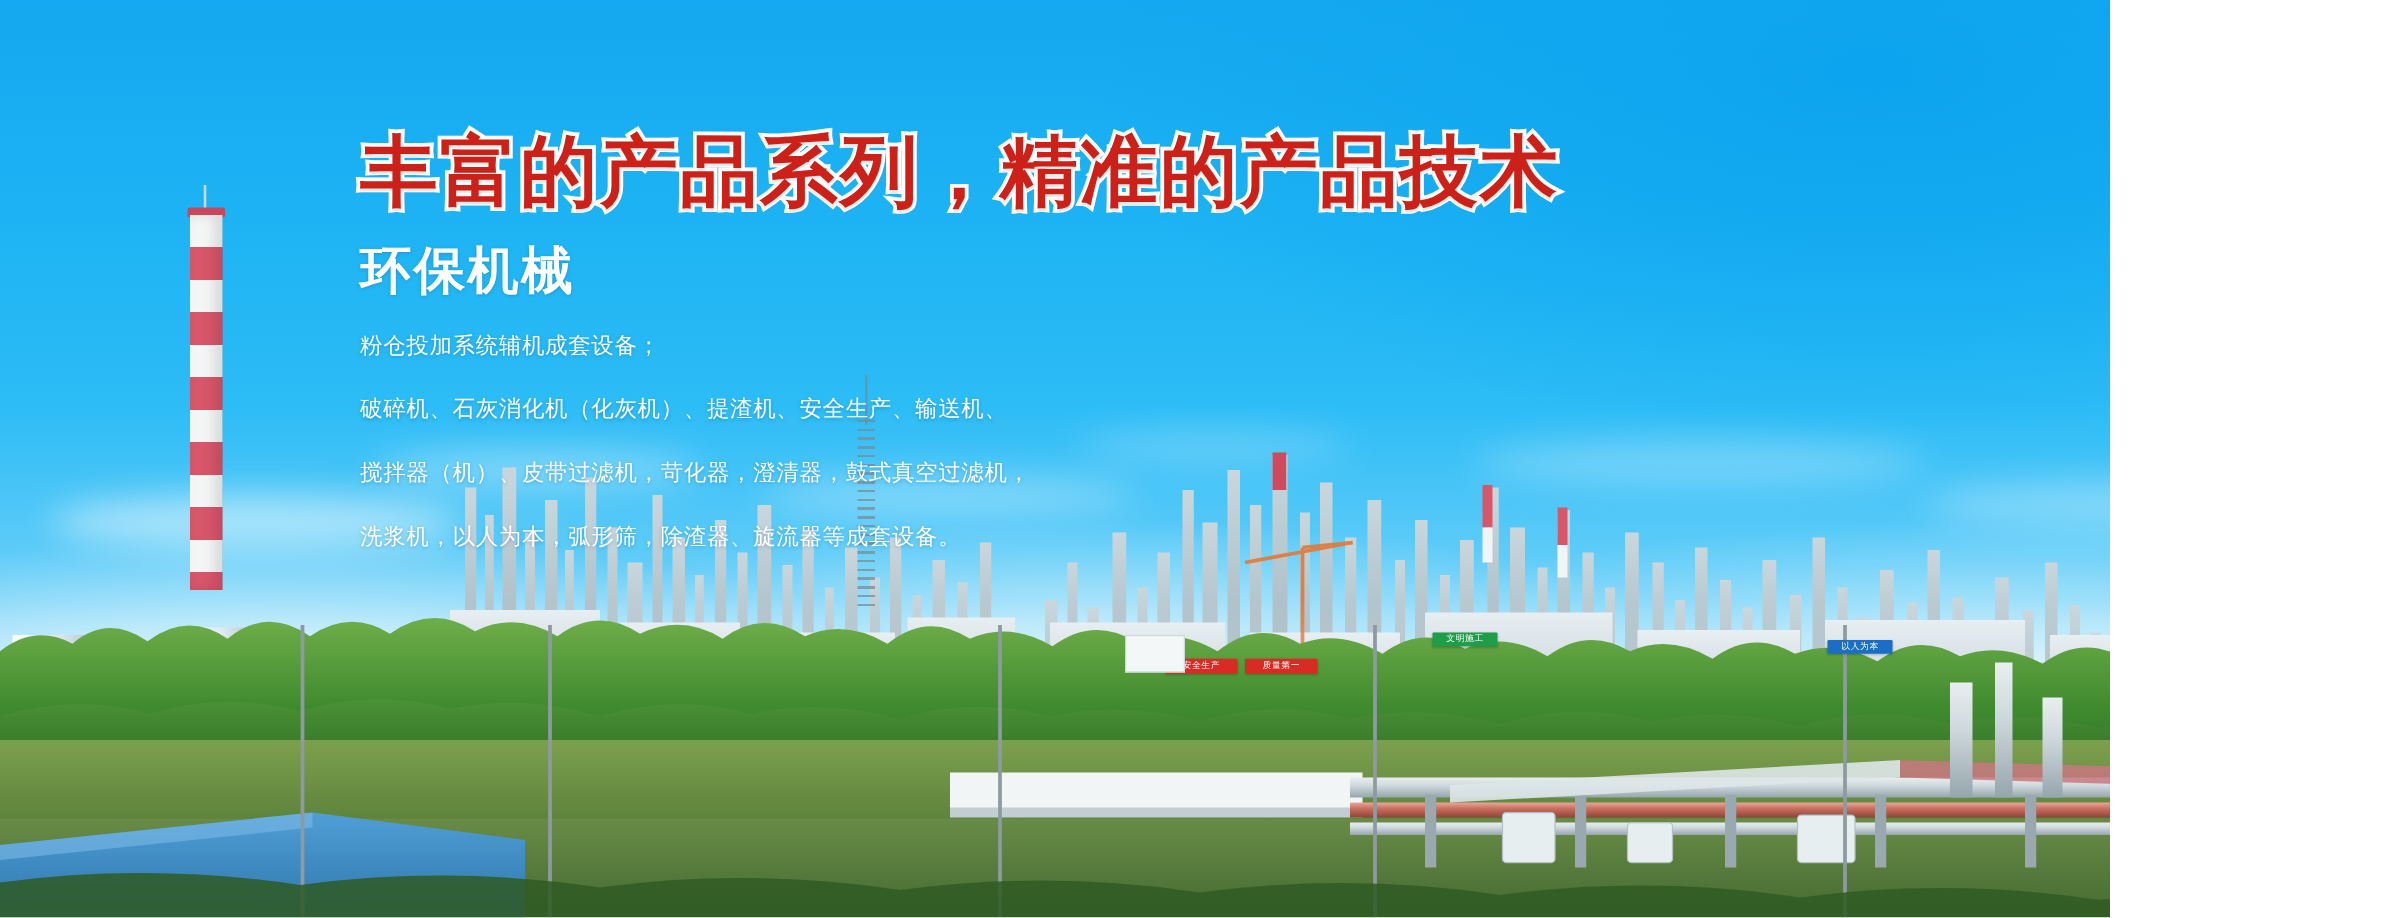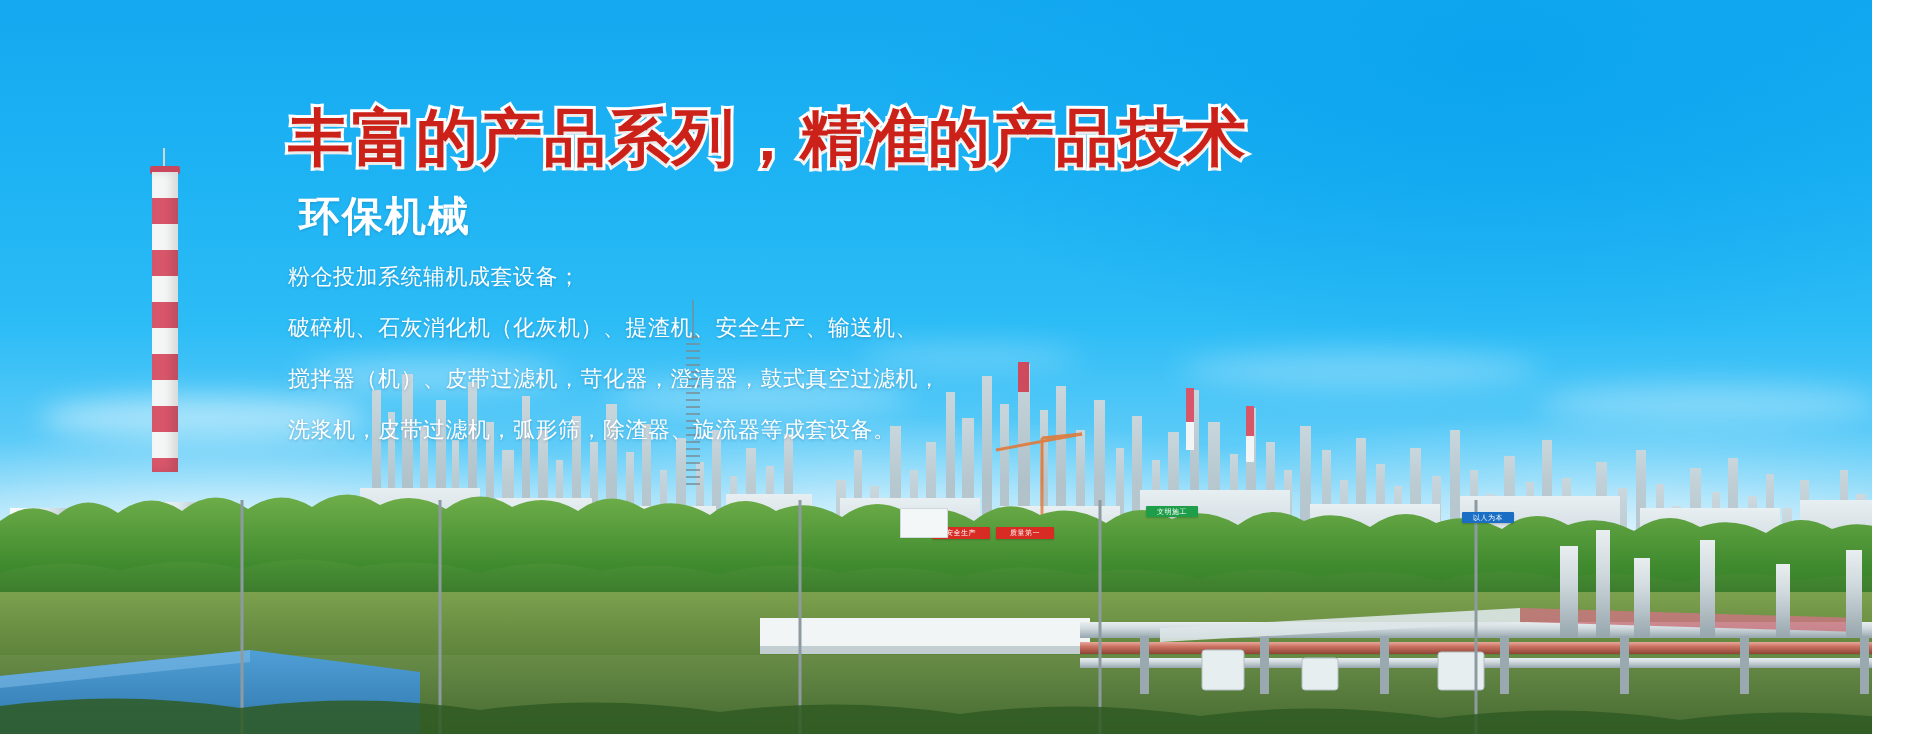--- a/index.html
+++ b/index.html
@@ -1,20 +1,20 @@
 <!DOCTYPE html>
 <html><head>
 <meta charset="utf-8">
 <style>
   html,body{margin:0;padding:0;background:#fff;}
   body{font-family:"Liberation Sans","DejaVu Sans",sans-serif;}
 
   .banner{
     position:relative;
-    width:1872px;
+    width:1688px;
     height:734px;
     overflow:hidden;
   }
 
   
   .sky{
     position:absolute;left:0;top:0;width:1920px;height:734px;
     background:
       radial-gradient(ellipse 900px 420px at 78% 8%, #0da4ef 0%, rgba(13,164,239,0) 70%),
       linear-gradient(180deg,
@@ -88,35 +88,35 @@
     font-weight:bold;
     color:#cc2118;
     letter-spacing:2px;
     -webkit-text-stroke:6px #ffffff;
     paint-order:stroke fill;
     text-shadow:
       0 3px 0 rgba(0,0,0,.08);
     white-space:nowrap;
   }
   .subhead{
-    margin:22px 0 0 11px;
+    margin:22px 0 0 0;
     font-size:41px;
     line-height:1.1;
     font-weight:bold;
     color:#ffffff;
     letter-spacing:2px;
     text-shadow:0 1px 3px rgba(0,70,120,.25);
   }
   .body-lines{
     margin:20px 0 0 0;
     padding:0;
     list-style:none;
   }
   .body-lines li{
-    font-size:22px;
+    font-size:18px;
     line-height:27px;
     color:#ffffff;
     letter-spacing:.5px;
     text-shadow:0 1px 3px rgba(0,70,120,.30);
     white-space:nowrap;
     margin-top:24px;
   }
 
   
   .sign{
@@ -444,17 +444,17 @@
 
   <div style="position:absolute;left:900px;top:508px;width:46px;height:28px;background:#f4f7f8;border:1px solid #cfd9dd;"></div>
 
   <div class="copy">
     <h1 class="headline">丰富的产品系列，精准的产品技术</h1>
     <h2 class="subhead">环保机械</h2>
     <ul class="body-lines">
       <li>粉仓投加系统辅机成套设备；</li>
       <li>破碎机、石灰消化机（化灰机）、提渣机、安全生产、输送机、</li>
       <li>搅拌器（机）、皮带过滤机，苛化器，澄清器，鼓式真空过滤机，</li>
-      <li>洗浆机，皮带过滤机，弧形筛，除渣器、旋流器等成套设备。</li>
+      <li>洗浆机，以人为本，弧形筛，除渣器、旋流器等成套设备。</li>
     </ul>
   </div>
 
 </div>
 
 </body></html>

